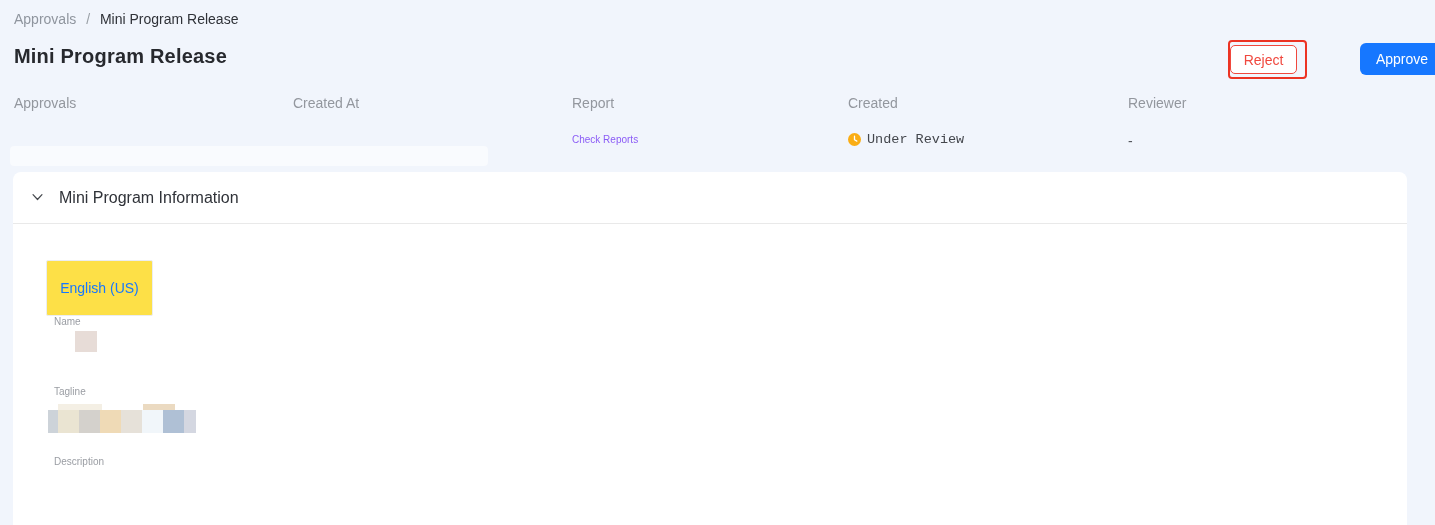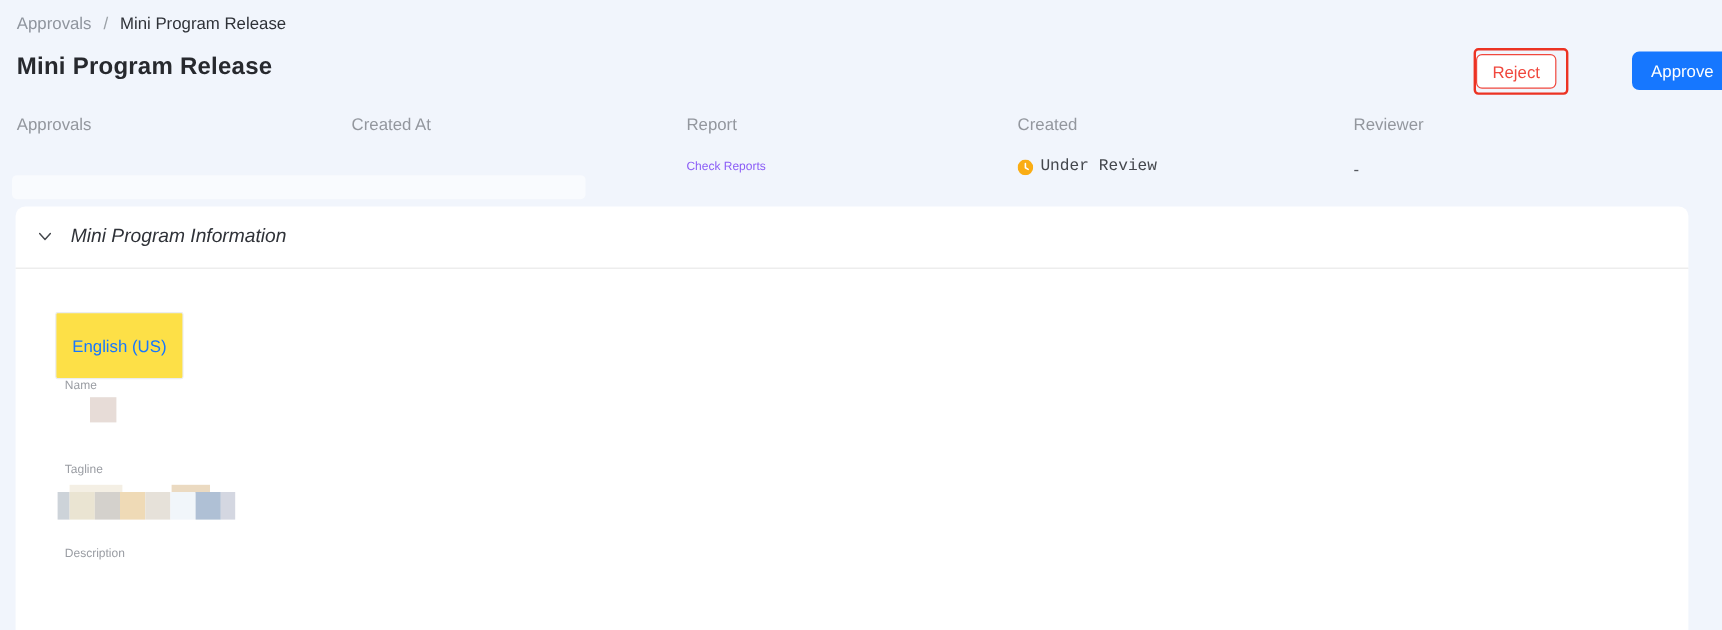--- a/index.html
+++ b/index.html
@@ -67,21 +67,21 @@
   }
 
   
   .card {
     position: absolute; left: 13px; top: 172px; width: 1394px; height: 353px;
     background: #ffffff; border-radius: 8px 8px 0 0;
   }
   .card-header {
     position: absolute; left: 0; top: 0; width: 100%; height: 52px;
     display: flex; align-items: center; padding-left: 18px;
-    border-bottom: 1px solid #e9e9e9; cursor: pointer; font-style: italic;
+    border-bottom: 1px solid #e9e9e9; cursor: pointer;
   }
   .chevron-icon { width: 13px; height: 13px; display: block; }
   .section-title { margin-left: 15px; font-size: 16px; color: #2f3238; }
 
   .lang-tab {
     position: absolute; left: 33px; top: 88px; width: 107px; height: 56px;
     background: #fde047; border: 1px solid #ebedf0; border-radius: 2px;
     display: flex; align-items: center; justify-content: center;
     font-size: 14px; color: #1677ff; cursor: pointer;
   }

